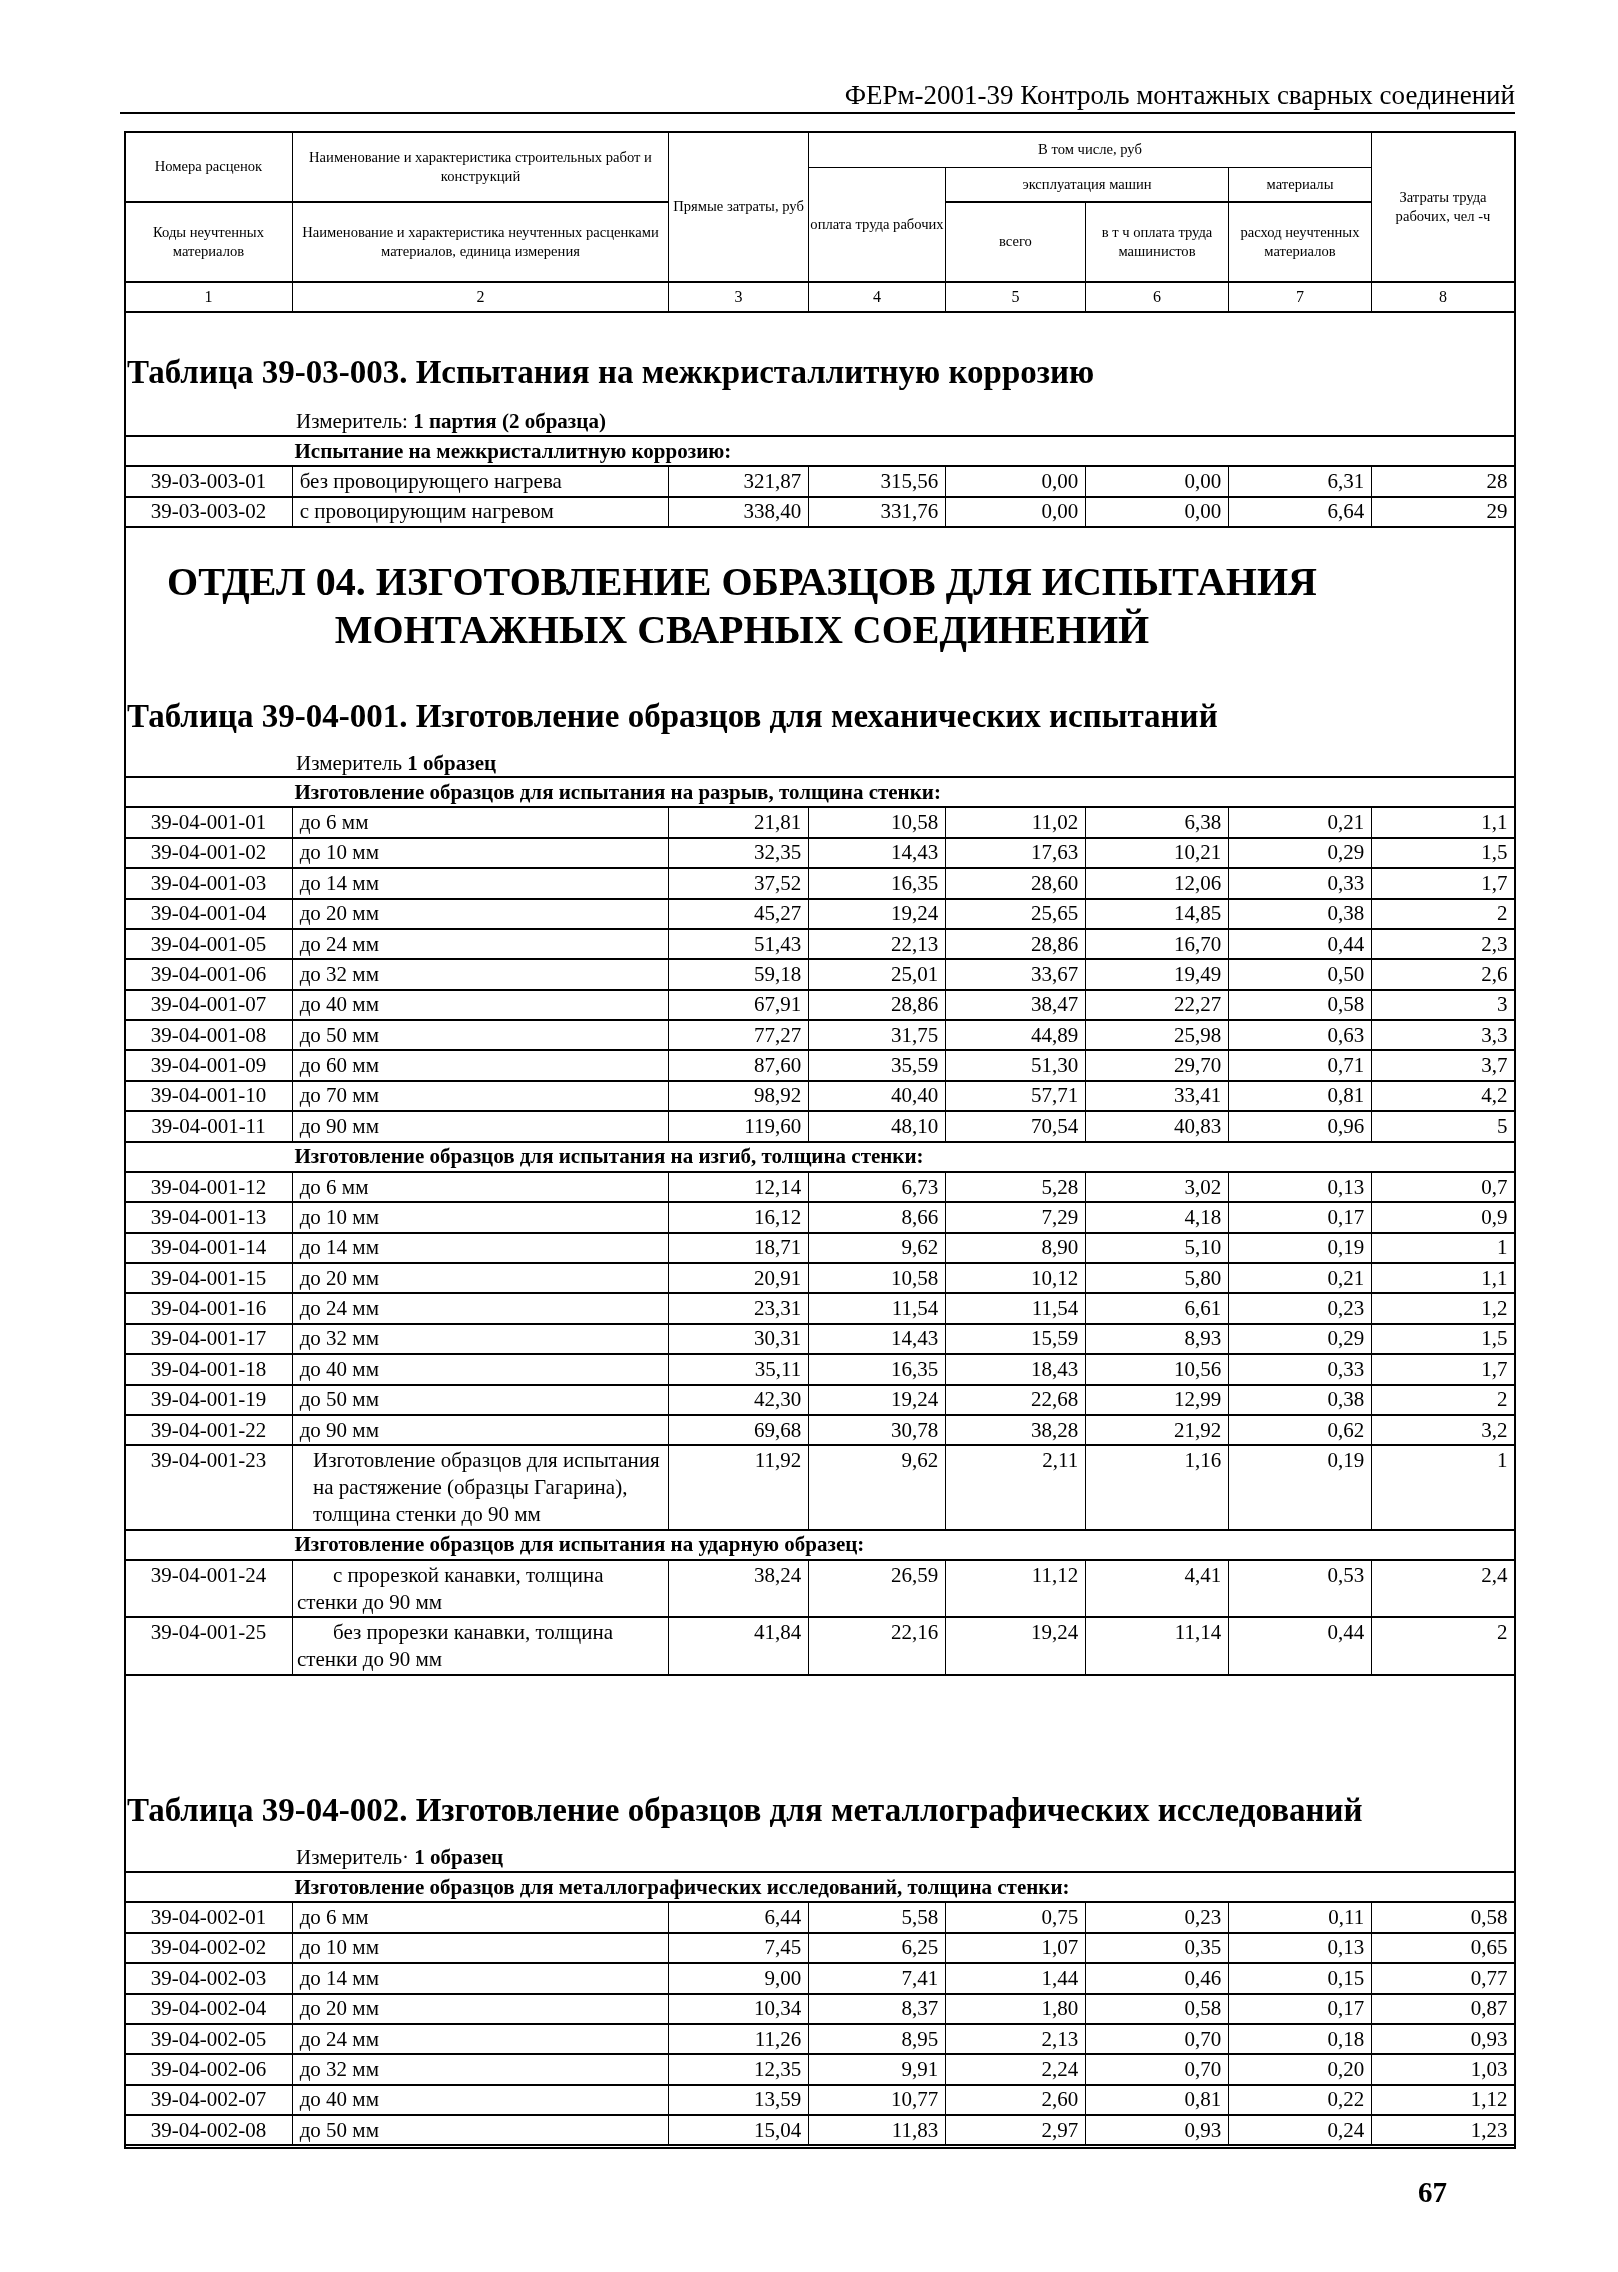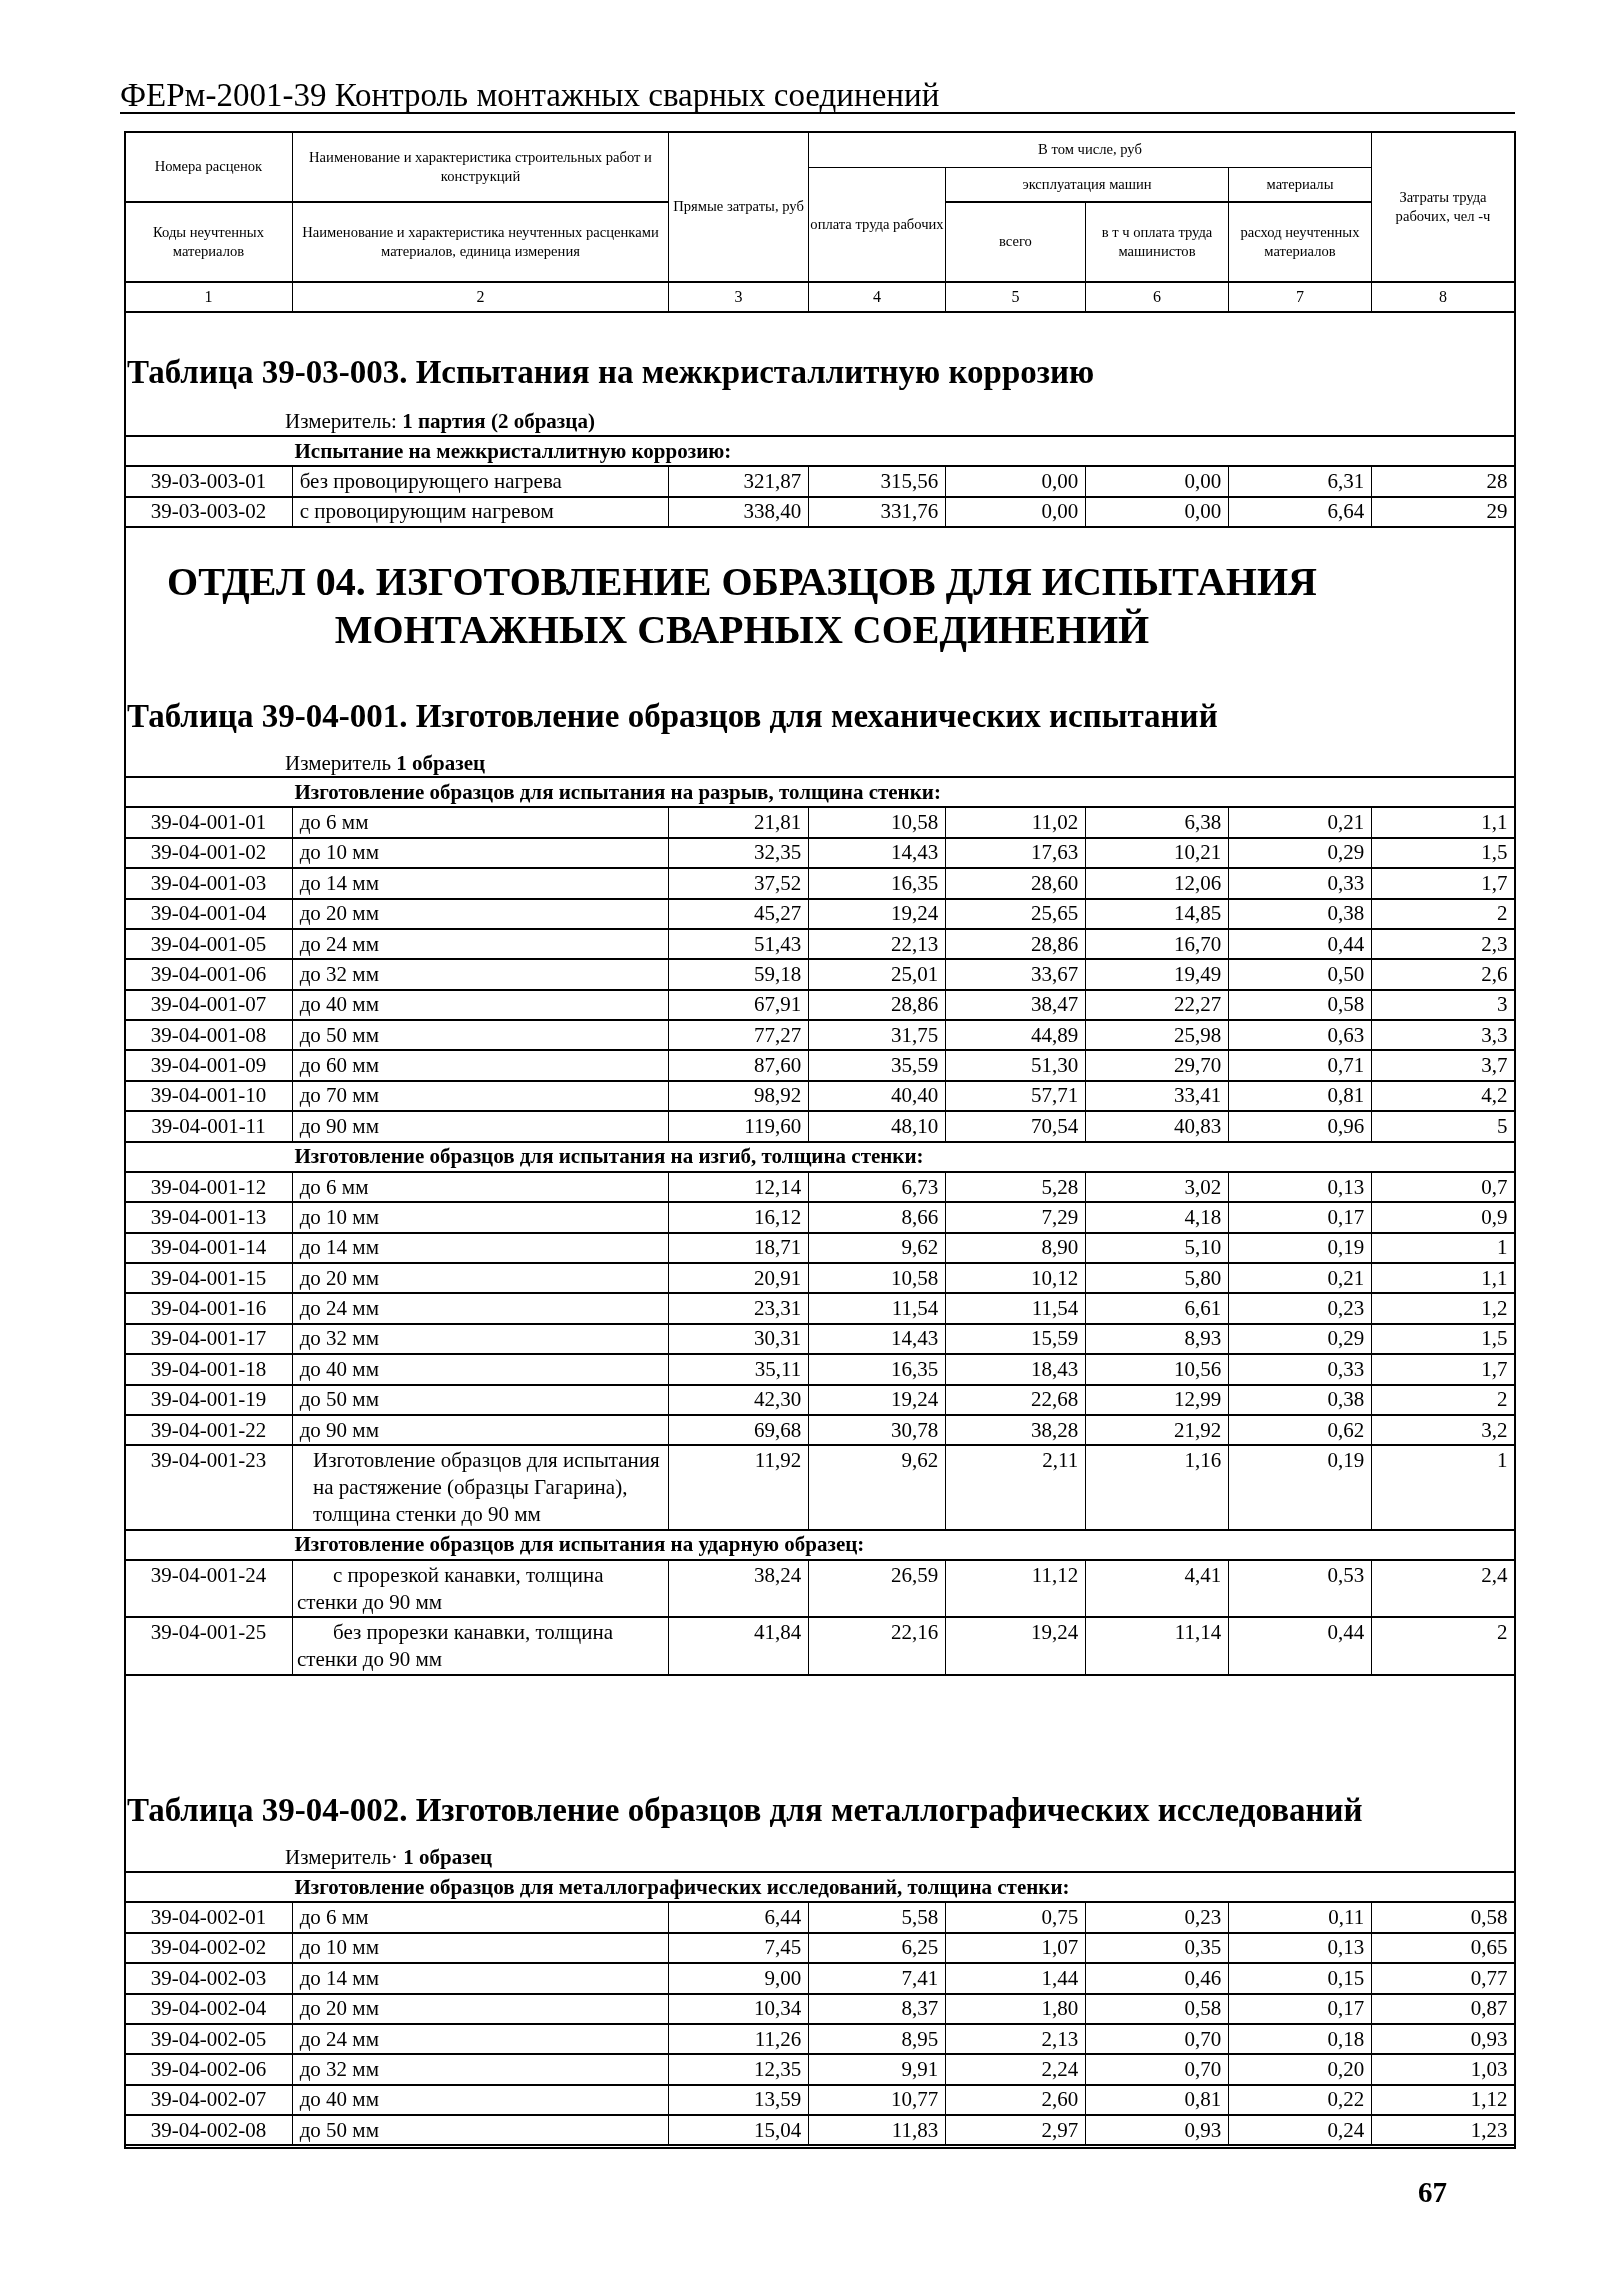--- a/index.html
+++ b/index.html
@@ -1,25 +1,25 @@
 <!DOCTYPE html>
 <html style="font-size:10.7px"><head>
 <meta charset="utf-8">
 <style>
   html,body{margin:0;padding:0;background:#fff;}
   body{width:1618px;height:2273px;position:relative;font-family:"Liberation Serif","DejaVu Serif",serif;color:#000;overflow:hidden;}
-  .page-header{position:absolute;left:120px;top:79px;width:1395px;height:33px;border-bottom:2.7px solid #000;text-align:left;font-size:33px;line-height:32px;}
+  .page-header{position:absolute;left:120px;top:79px;width:1395px;height:33px;border-bottom:2.7px solid #000;text-align:right;font-size:27px;line-height:32px;}
   .frame{position:absolute;left:124px;top:131px;width:1388px;height:2016px;border-left:2px solid #000;border-right:2px solid #000;border-bottom:2px solid #000;}
   table{border-collapse:collapse;table-layout:fixed;}
   .hdr{position:absolute;left:124px;top:131px;width:1390px;}
   .hdr td{border:1.3px solid #000;font-size:14.6px;text-align:center;vertical-align:middle;line-height:19.3px;padding:1.3px;}
   .hdr .thick-top{border-top:2.7px solid #000;}
   .hdr .num td{font-size:16px;height:25px;border-top:2.7px solid #000;border-bottom:2.7px solid #000;}
   .tbl-title{position:absolute;left:127px;font-weight:bold;font-size:33px;line-height:40px;}
-  .meter{position:absolute;left:285px;font-size:21px;line-height:27px;}
+  .meter{position:absolute;left:296px;font-size:21px;line-height:27px;}
   .meter b{font-weight:bold;}
   .dept{position:absolute;left:124px;width:1236px;text-align:center;font-weight:bold;font-size:40px;line-height:48px;}
   .data{position:absolute;left:124px;width:1390px;}
   .data td{border:1.3px solid #000;border-top:2px solid #000;border-bottom:2px solid #000;font-size:21px;line-height:27px;padding:0.7px 6.7px;vertical-align:top;}
   .data td.code{text-align:center;padding:0.7px 2.7px;}
   .data td.name{text-align:left;}
   .data td.name.multi{padding-left:4px;text-indent:36px;}
   .data td.name.block{padding-left:20px;text-indent:0;}
   .data td.v{text-align:right;}
   .data tr.sub td{font-weight:bold;text-align:left;padding-left:170px;border-left:none;border-right:none;}

